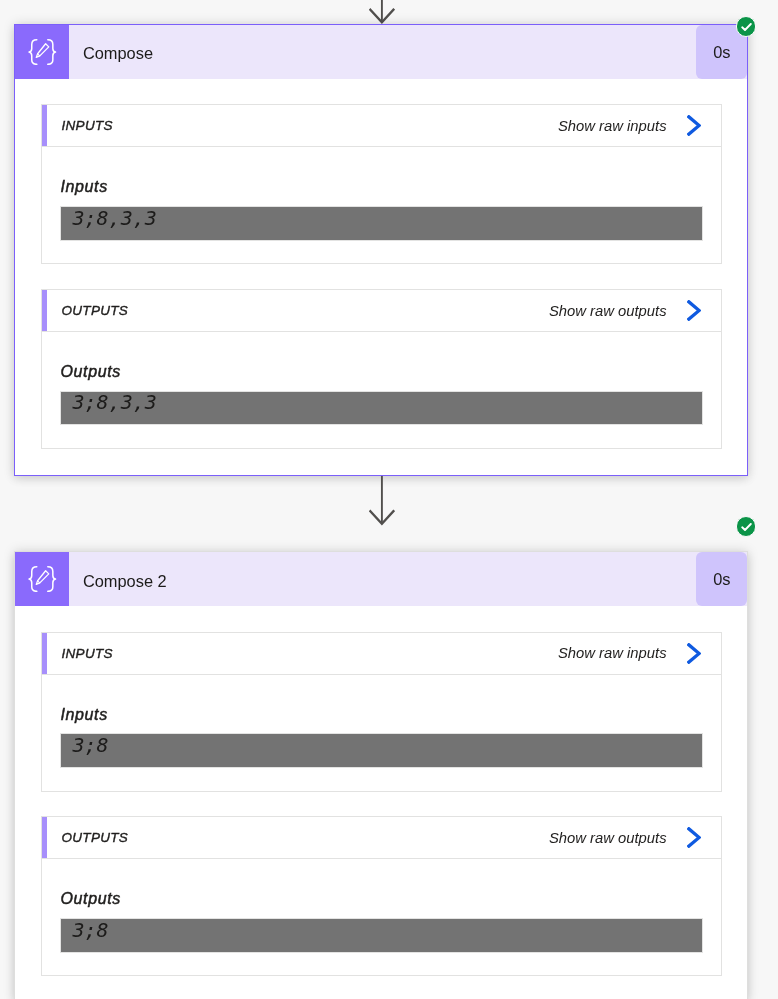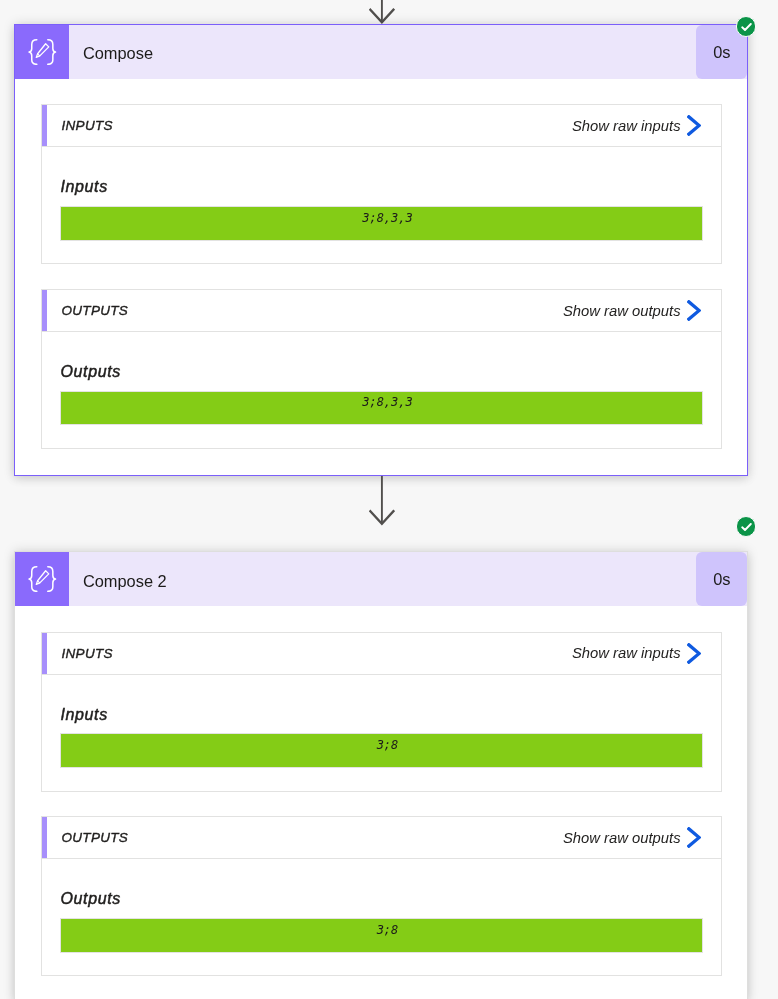--- a/index.html
+++ b/index.html
@@ -32,29 +32,29 @@
   .panel-second{margin-top:24.8px;}
   .panel-head{display:flex;align-items:center;height:42px;
               border-bottom:1px solid #e2e2e1;box-sizing:border-box;
               position:relative;background:#fff;}
   .panel-accent{position:absolute;left:0;top:0;bottom:0;width:4.4px;background:#a78ffb;}
   .panel-head-label{margin-left:19px;font-size:13.5px;font-weight:400;
                     letter-spacing:.3px;color:#201f1e;
                     -webkit-text-stroke:0.38px #201f1e;}
   .panel-head-action{margin-left:auto;display:flex;align-items:center;
                      padding-right:20px;cursor:pointer;}
-  .panel-head-action span{font-size:14.8px;color:#201f1e;margin-right:6px;}
+  .panel-head-action span{font-size:14.8px;color:#201f1e;margin-right:20px;}
   .panel-body{padding:0 0 0 18px;}
   .field-label{font-size:16px;font-weight:400;color:#201f1e;letter-spacing:.62px;
                margin:31px 0 0 0;line-height:18px;
                -webkit-text-stroke:0.5px #201f1e;}
-  .field-box{border:1px solid #e3e3e2;background:#84cc16;height:34.6px;width:643px;
+  .field-box{border:1px solid #e3e3e2;background:#737373;height:34.6px;width:643px;
              box-sizing:border-box;display:block;padding:1.6px 0 0 11px;
              font-family:"DejaVu Sans Mono",monospace;letter-spacing:0px;line-height:19px;
-             font-size:12px;color:#1c1b1a;margin-top:9.6px;text-align:center;}
+             font-size:20px;color:#1c1b1a;margin-top:9.6px;}
 </style>
 </head>
 <body>
 
 <div class="canvas">
 
   <svg class="connector" style="left:369px;top:-20px;" width="26" height="44" viewBox="0 0 26 44">
     <path d="M12.9 0 L12.9 41.5" stroke="#514f4d" stroke-width="1.9" fill="none"></path>
     <path d="M1.4 29.7 L12.9 42.2 L24.4 29.7" stroke="#514f4d" stroke-width="2.3" fill="none" stroke-linecap="square" stroke-linejoin="miter"></path>
   </svg>

